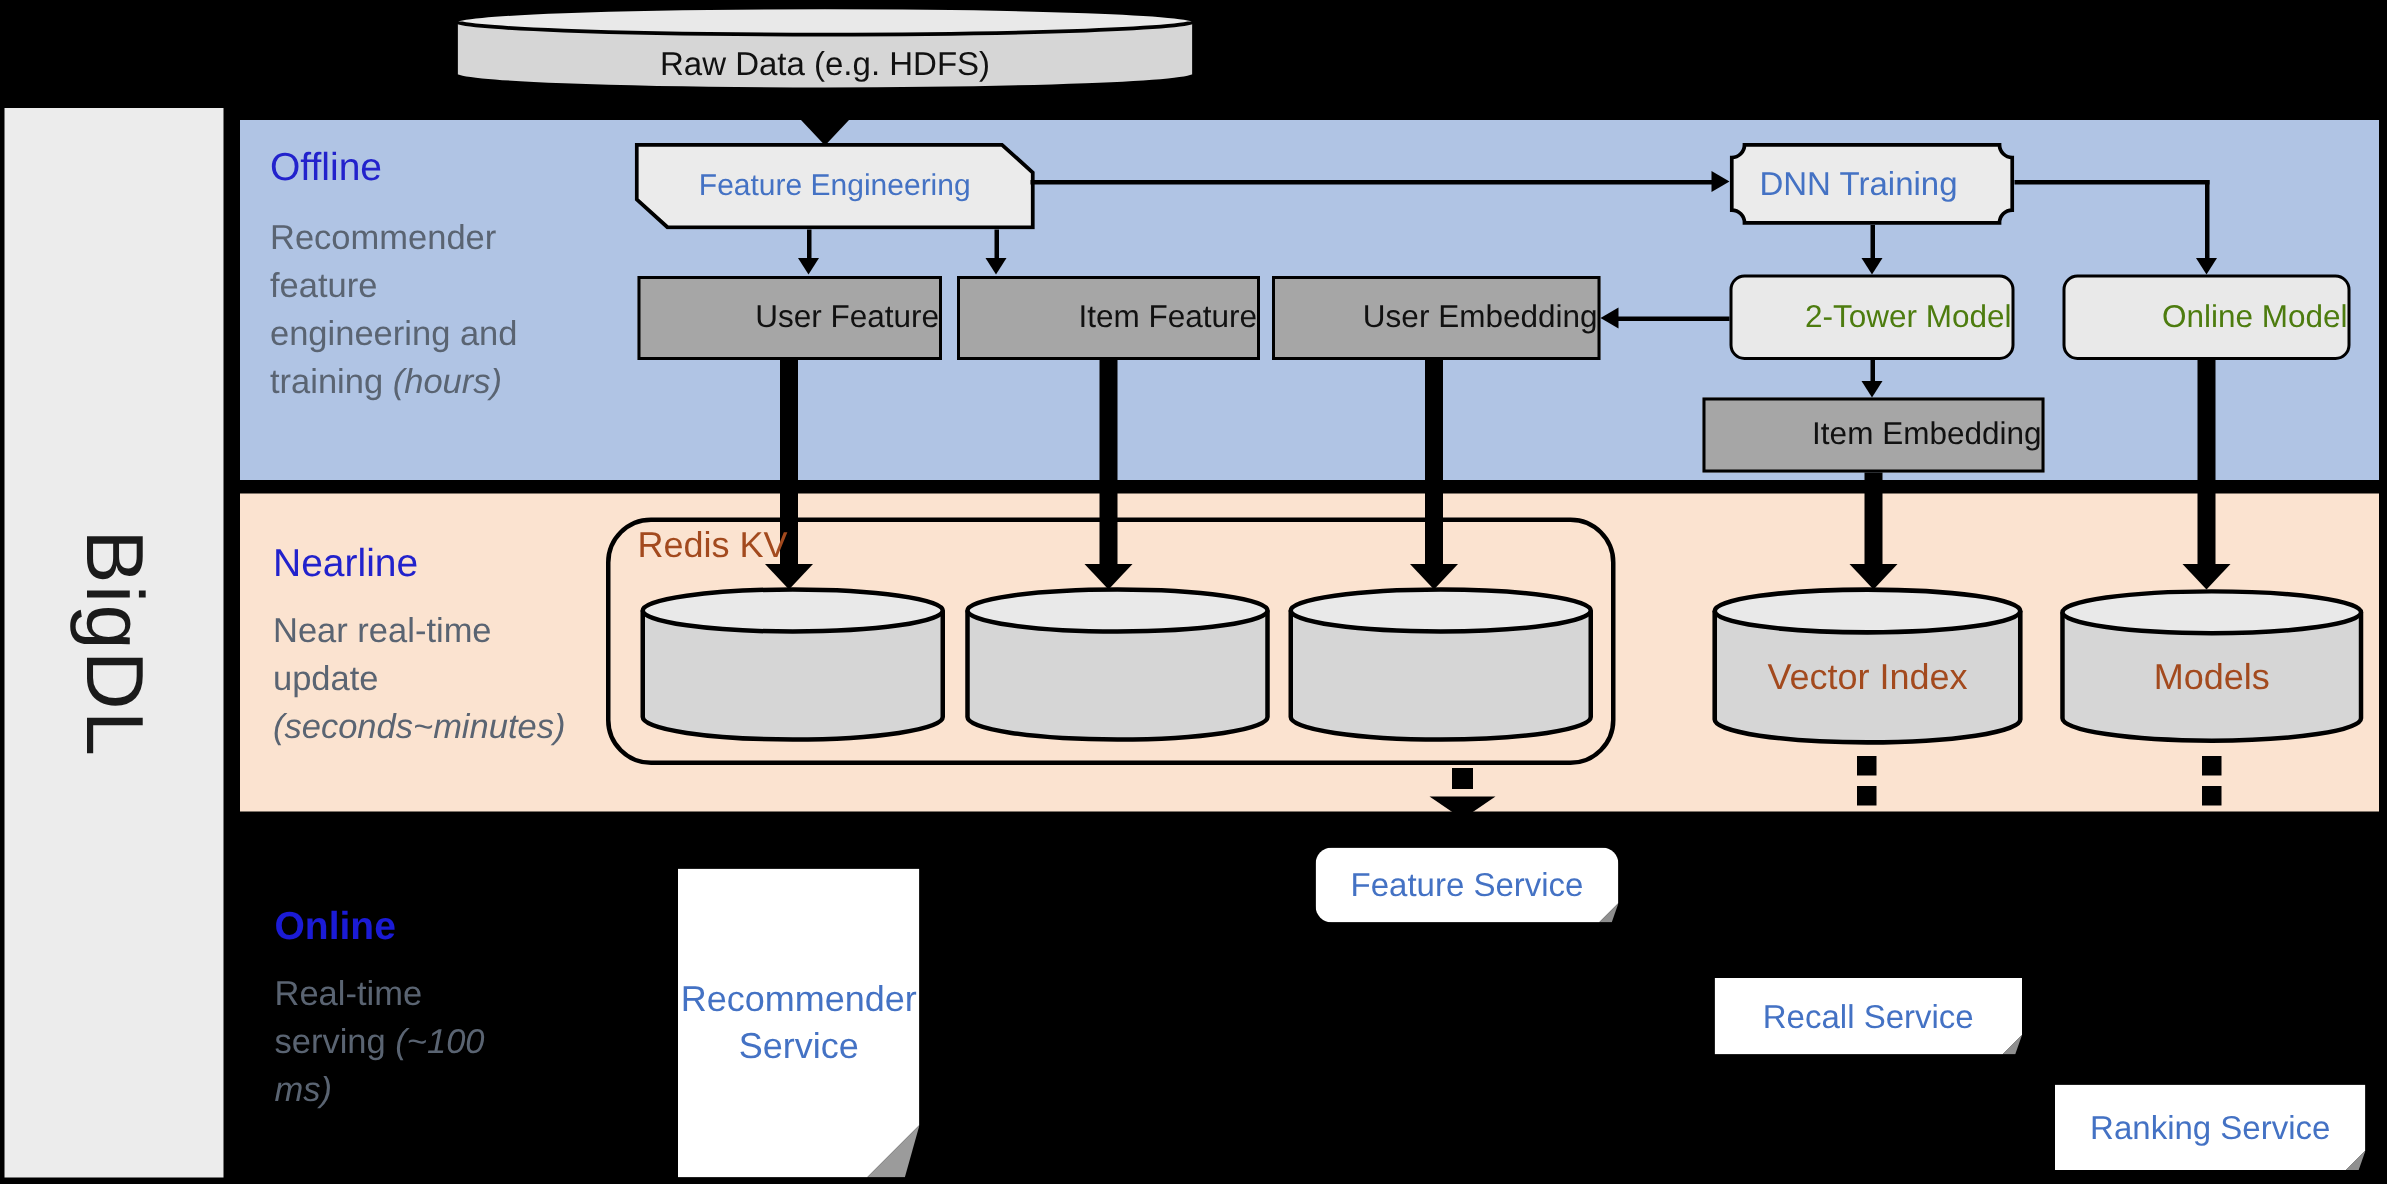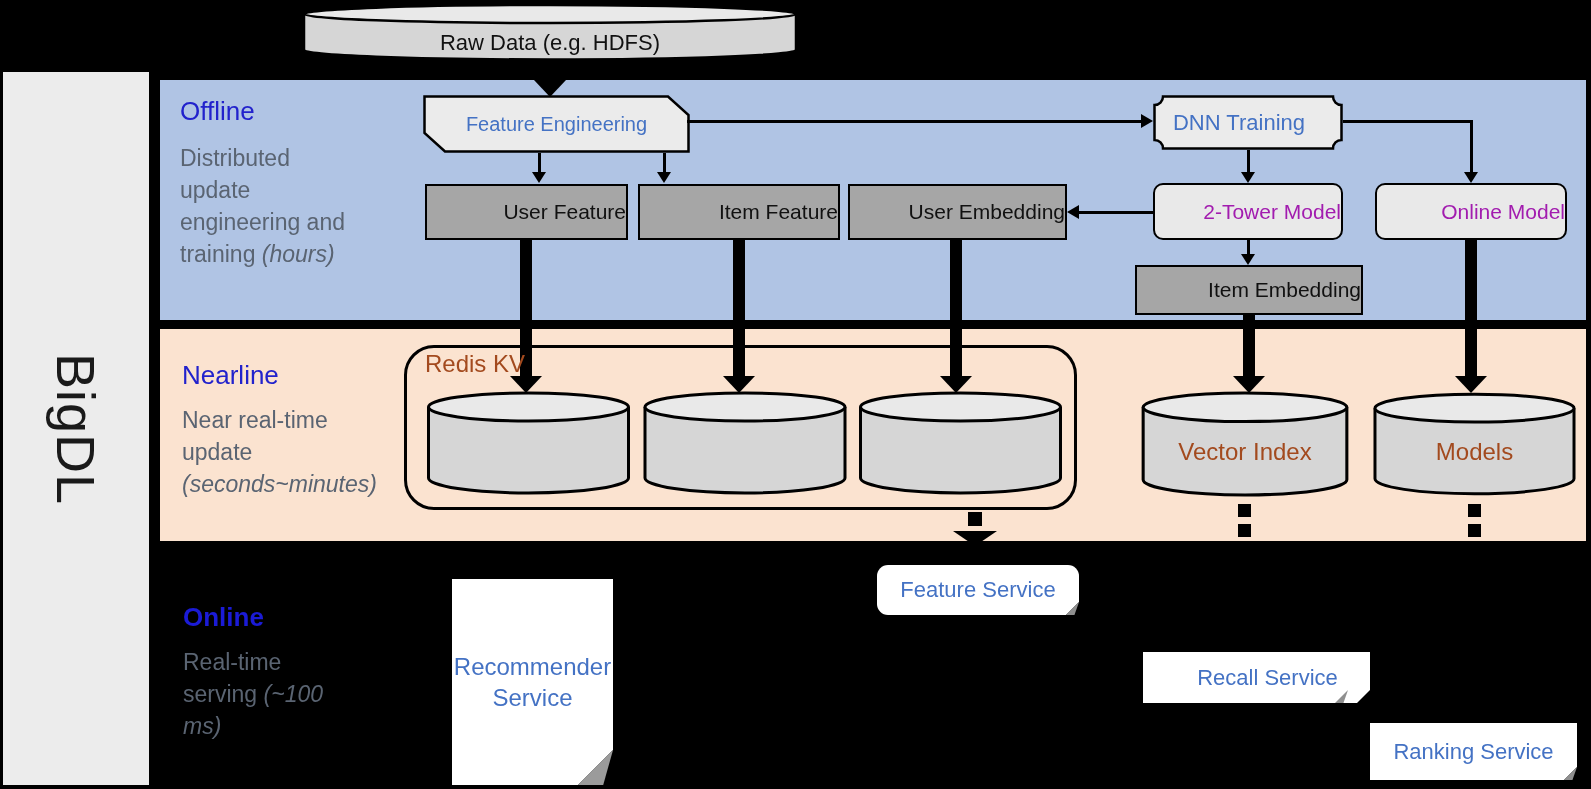--- a/index.html
+++ b/index.html
@@ -15,21 +15,21 @@
              display:flex;align-items:center;justify-content:center;}
   .bigdl-text{transform:rotate(90deg);font-size:54px;color:#1a1a1a;letter-spacing:1px;white-space:nowrap;}
   
   .sec-title{font-size:26px;color:#2222cc;font-weight:500;}
   .sec-title.online{font-weight:700;color:#1b1bd6;}
   .sec-desc{font-size:23px;color:#5a6472;line-height:32px;}
   .sec-desc .it{font-style:italic;}
   
   .node{display:flex;align-items:center;justify-content:flex-end;text-align:center;box-sizing:border-box;}
   .box-dark{background:#a6a6a6;border:2.5px solid #000;color:#111;font-size:21px;}
-  .box-round{background:#e9e9e9;border:2.5px solid #000;border-radius:10px;font-size:21px;color:#a21caf;}
+  .box-round{background:#e9e9e9;border:2.5px solid #000;border-radius:10px;font-size:21px;color:#4d7c0f;}
   .label-blue{color:#4472c4;}
   .label-brown{color:#a34a1e;}
   
   .shape-holder{position:absolute;}
   .shape-holder svg{position:absolute;left:0;top:0;}
   .shape-label{position:absolute;left:0;top:0;width:100%;height:100%;
                display:flex;align-items:center;justify-content:center;font-size:21px;}
   
   .redis-box{left:404px;top:345px;width:673px;height:165px;border:3px solid #000;
              border-radius:30px;background:transparent;box-sizing:border-box;}
@@ -82,21 +82,21 @@
       <ellipse cx="248" cy="11" rx="246" ry="9" fill="#e9e9e9" stroke="#000" stroke-width="2.5"></ellipse>
     </svg>
     <div class="shape-label" style="padding-top:10px;font-size:22px;color:#111;text-align:right;">Raw Data (e.g. HDFS)</div>
   </div>
 
   <div class="thickline" style="left:544px;top:62px;height:19px;"></div>
   <div class="tri-down-big" style="left:534px;top:80px;"></div>
 
   <div class="abs sec-title" style="left:180px;top:96px;">Offline</div>
   <div class="abs sec-desc" style="left:180px;top:142px;width:178px;">
-    <span>Distributed update engineering and training</span>
+    <span>Recommender feature engineering and training</span>
     <span class="it">(hours)</span>
   </div>
 
   <div class="shape-holder" style="left:423px;top:95px;width:267px;height:58px;">
     <svg width="267" height="58" viewBox="0 0 267 58">
       <path d="M1.5,1.5 H245 L265.5,20 V56.5 H22 L1.5,38 Z" fill="#ebebeb" stroke="#000" stroke-width="2.5"></path>
     </svg>
     <div class="shape-label label-blue" style="font-size:20px;">Feature Engineering</div>
   </div>
 
@@ -231,21 +231,21 @@
   </div>
 
   <div class="abs" style="left:877px;top:565px;width:202px;height:50px;">
     <div class="svc label-blue" style="width:100%;height:100%;border-radius:11px;">
       <span>Feature Service</span>
     </div>
     <div class="svc-fold"></div>
   </div>
 
   <div class="abs" style="left:1143px;top:652px;width:205px;height:51px;">
-    <div class="svc label-blue" style="width:100%;height:100%;padding-left:22px;">
+    <div class="svc label-blue" style="width:100%;height:100%;">
       <span>Recall Service</span>
     </div>
     <div class="svc-fold"></div>
   </div>
 
   <div class="abs" style="left:1370px;top:723px;width:207px;height:57px;">
     <div class="svc label-blue" style="width:100%;height:100%;">
       <span>Ranking Service</span>
     </div>
     <div class="svc-fold"></div>

